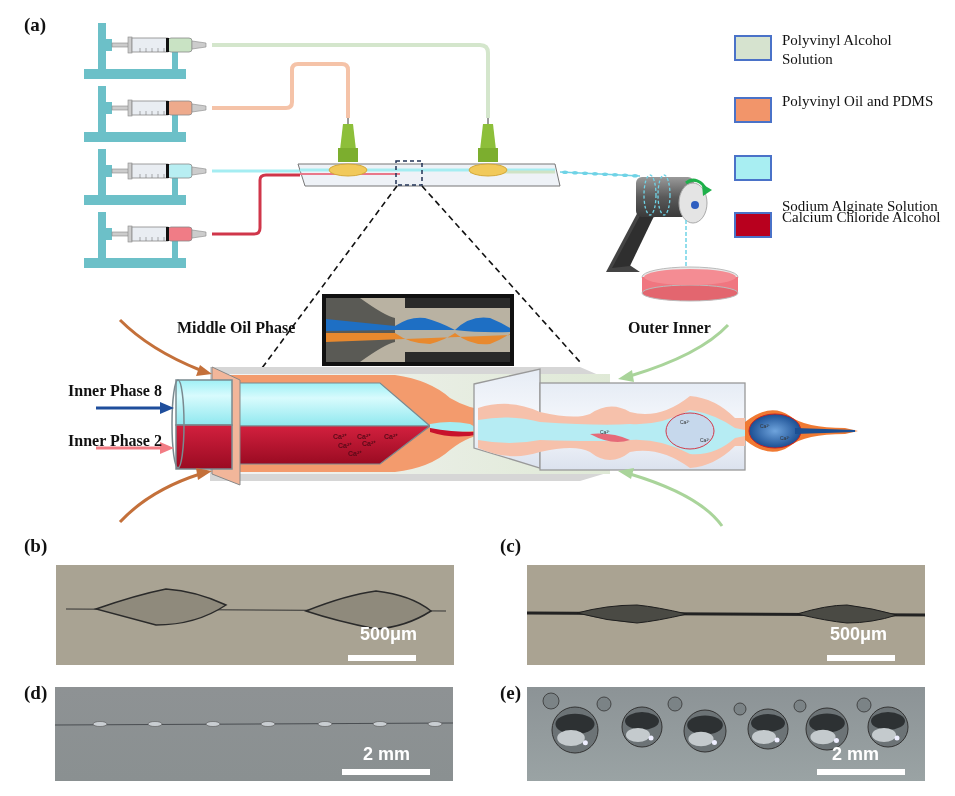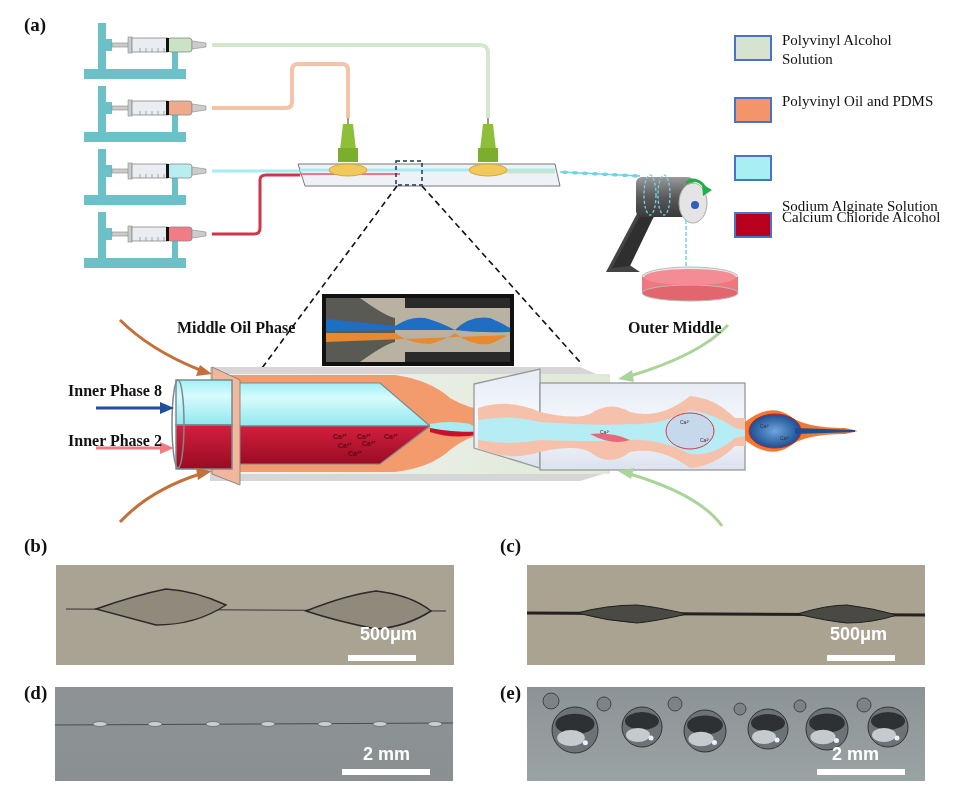--- a/index.html
+++ b/index.html
@@ -252,21 +252,21 @@
   <div class="legend-text" style="left:782px;top:31px;">Polyvinyl Alcohol Solution</div>
   <div class="legend-box" style="left:734px;top:97px;background:#f2956a;"></div>
   <div class="legend-text" style="left:782px;top:92px;">Polyvinyl Oil and PDMS</div>
   <div class="legend-box" style="left:734px;top:155px;background:#a8eef2;"></div>
   <div class="legend-text" style="left:782px;top:151px;margin-top:46px;">Sodium Alginate Solution</div>
   <div class="legend-box" style="left:734px;top:212px;background:#b8001e;"></div>
   <div class="legend-text" style="left:782px;top:208px;">Calcium Chloride Alcohol</div>
 </div>
 
 <div class="phase-label" style="left:133px;top:319px;margin-left:44px;">Middle Oil Phase</div>
-<div class="phase-label" style="left:628px;top:319px;">Outer Middle</div>
+<div class="phase-label" style="left:628px;top:319px;">Outer Inner</div>
 <div class="phase-label" style="left:68px;top:382px;">Inner Phase 8</div>
 <div class="phase-label" style="left:68px;top:432px;">Inner Phase 2</div>
 
 <div class="photo" style="left:56px;top:565px;width:398px;height:100px;background:#a9a393;">
   <svg width="398" height="100">
     <line x1="10" y1="44" x2="390" y2="46" stroke="#333" stroke-width="1.2"></line>
     <path d="M40,44 Q80,30 110,24 Q140,26 170,40 Q140,60 100,60 Q70,52 40,44 Z" fill="#8f8a7c" stroke="#2a2a2a" stroke-width="1.5"></path>
     <path d="M250,46 Q290,30 320,26 Q355,30 375,46 Q350,62 320,64 Q280,56 250,46 Z" fill="#8f8a7c" stroke="#2a2a2a" stroke-width="1.5"></path>
   </svg>
   <div class="scale-text" style="left:304px;top:59px;">500μm</div>

